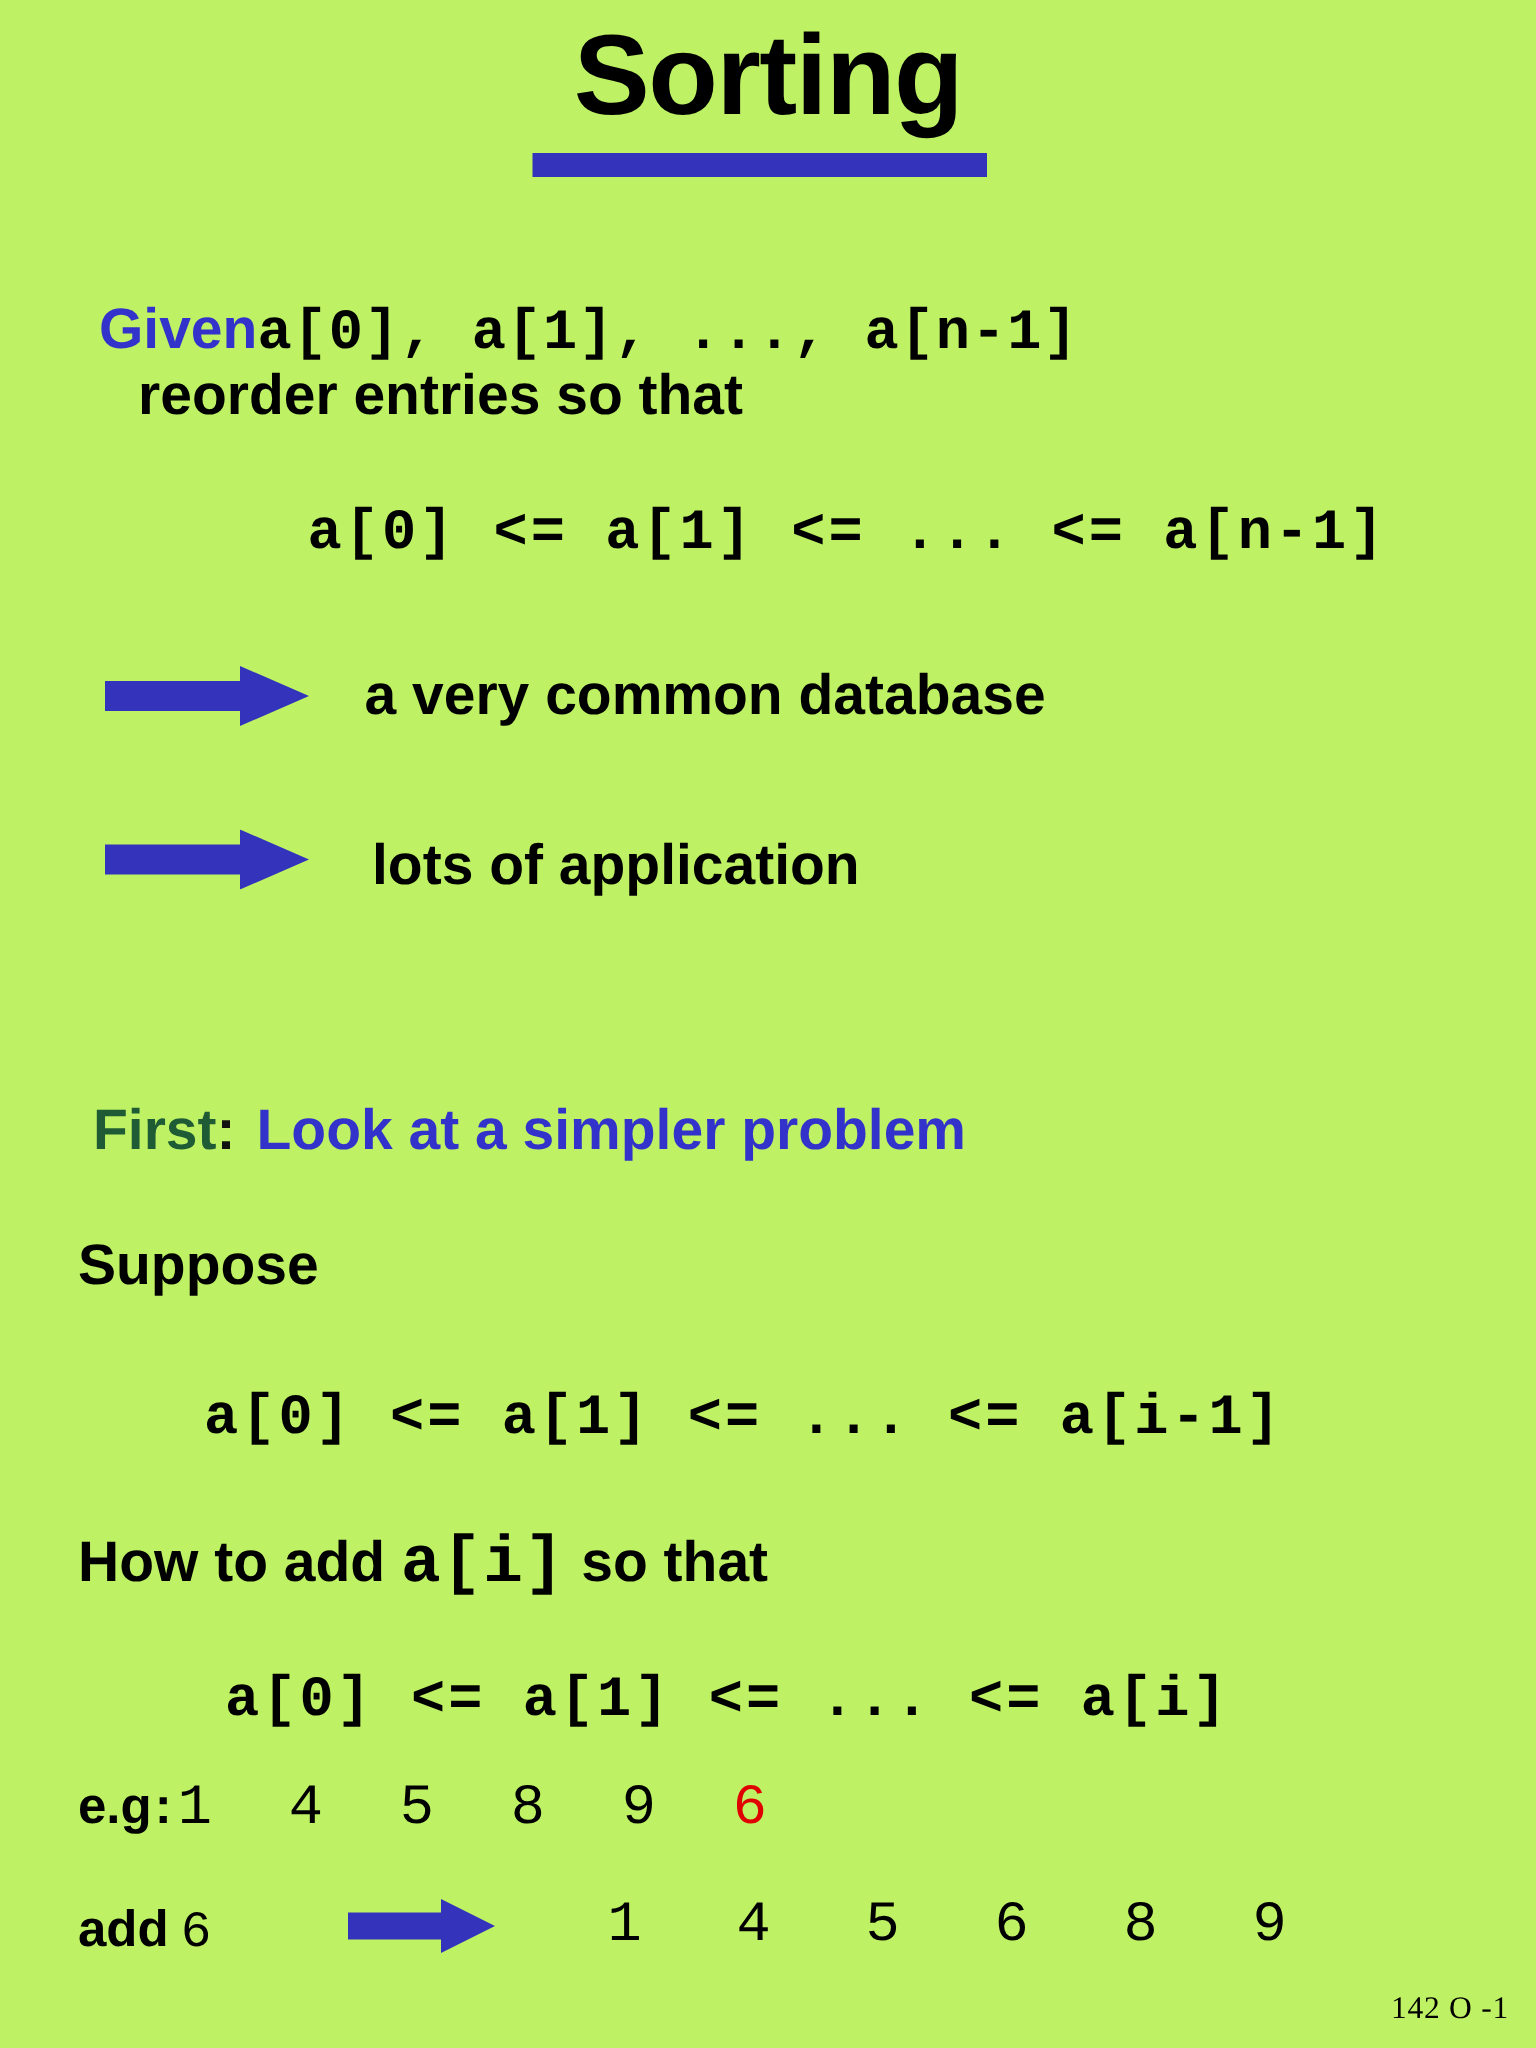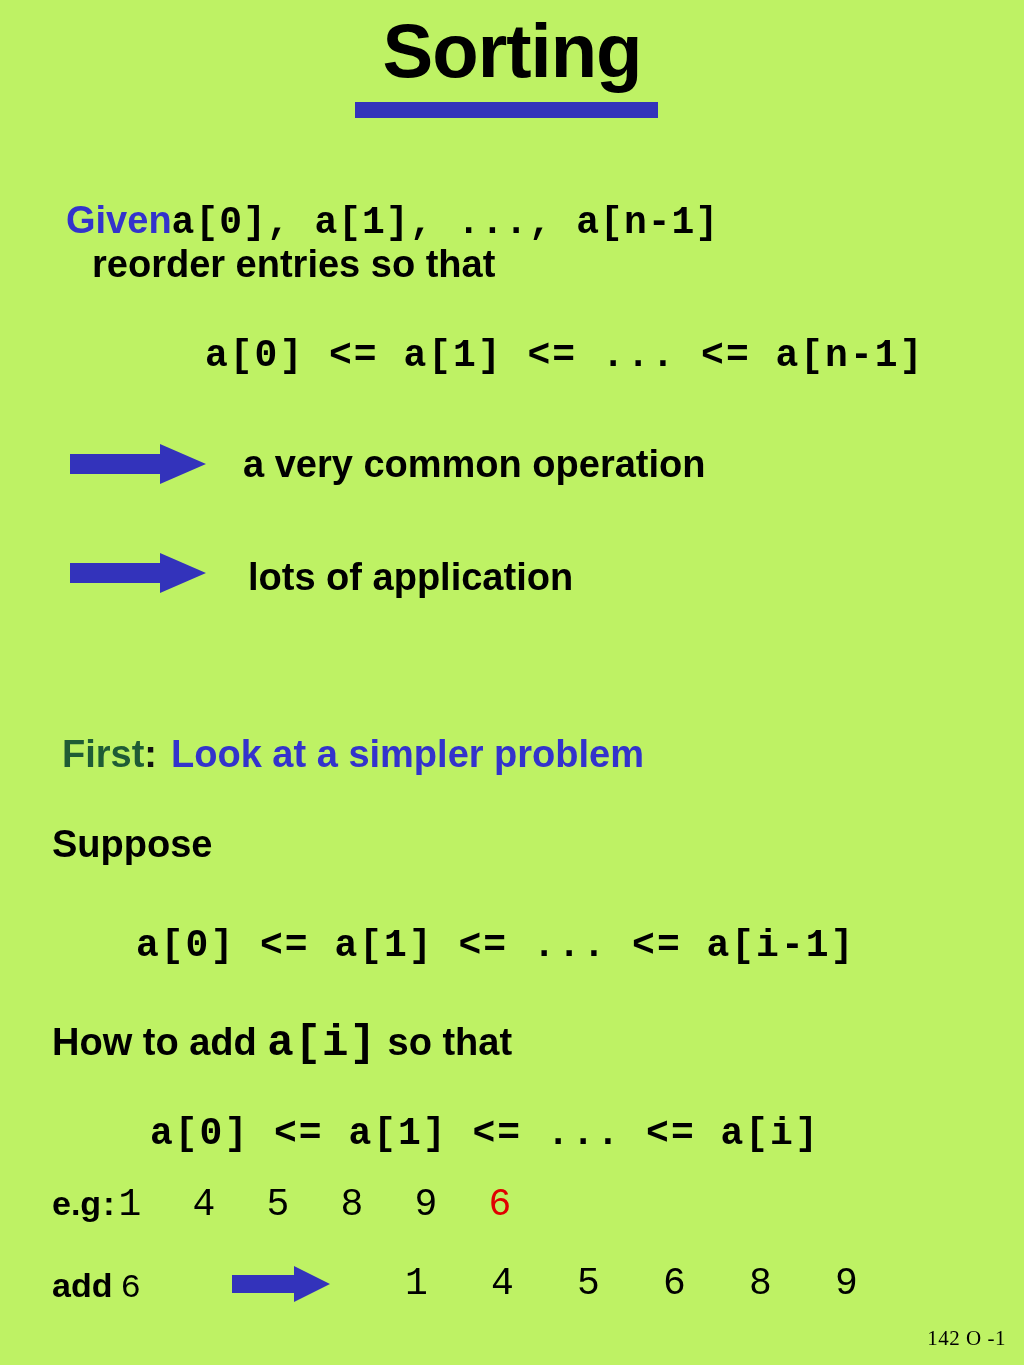--- a/index.html
+++ b/index.html
@@ -154,21 +154,21 @@
 
   <div class="row sans-b" id="line-reorder">reorder entries so that</div>
 
   <div class="row mono-b" id="line-chain1">a[0] &lt;= a[1] &lt;= ... &lt;= a[n-1]</div>
 
   <div class="arrow" id="arrow-1">
     <svg width="136" height="40" viewBox="0 0 136 40" xmlns="http://www.w3.org/2000/svg">
       <polygon points="0,10 90,10 90,0 136,20 90,40 90,30 0,30" fill="#3333bb"></polygon>
     </svg>
   </div>
-  <div class="row sans-b" id="line-common">a very common operation</div>
+  <div class="row sans-b" id="line-common">a very common database</div>
 
   <div class="arrow" id="arrow-2">
     <svg width="136" height="40" viewBox="0 0 136 40" xmlns="http://www.w3.org/2000/svg">
       <polygon points="0,10 90,10 90,0 136,20 90,40 90,30 0,30" fill="#3333bb"></polygon>
     </svg>
   </div>
   <div class="row sans-b" id="line-lots">
     <div>lots of application</div>
   </div>
 

